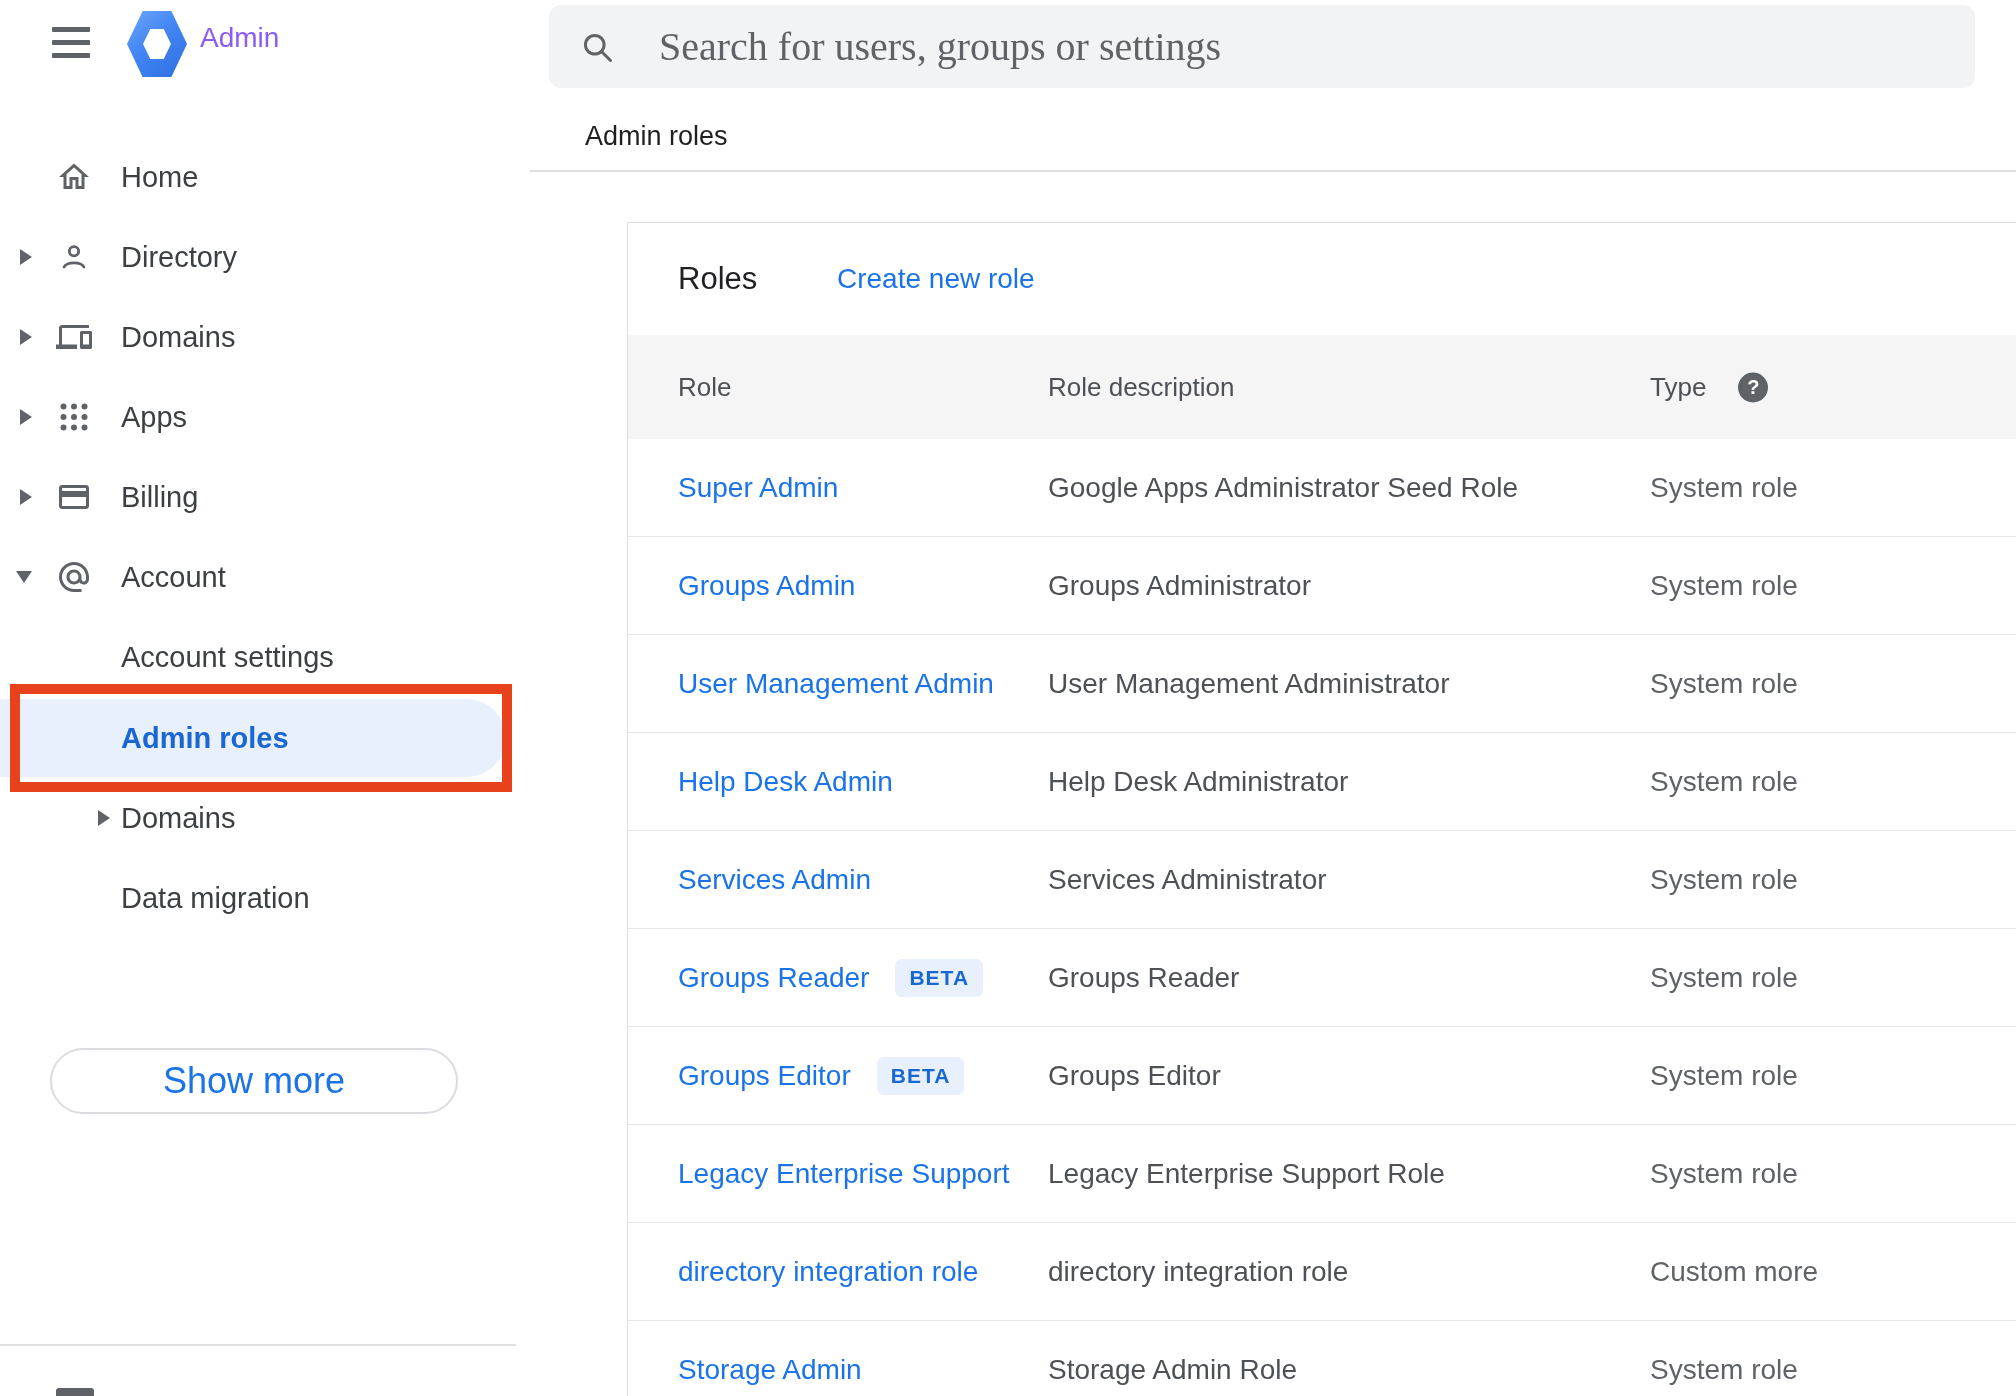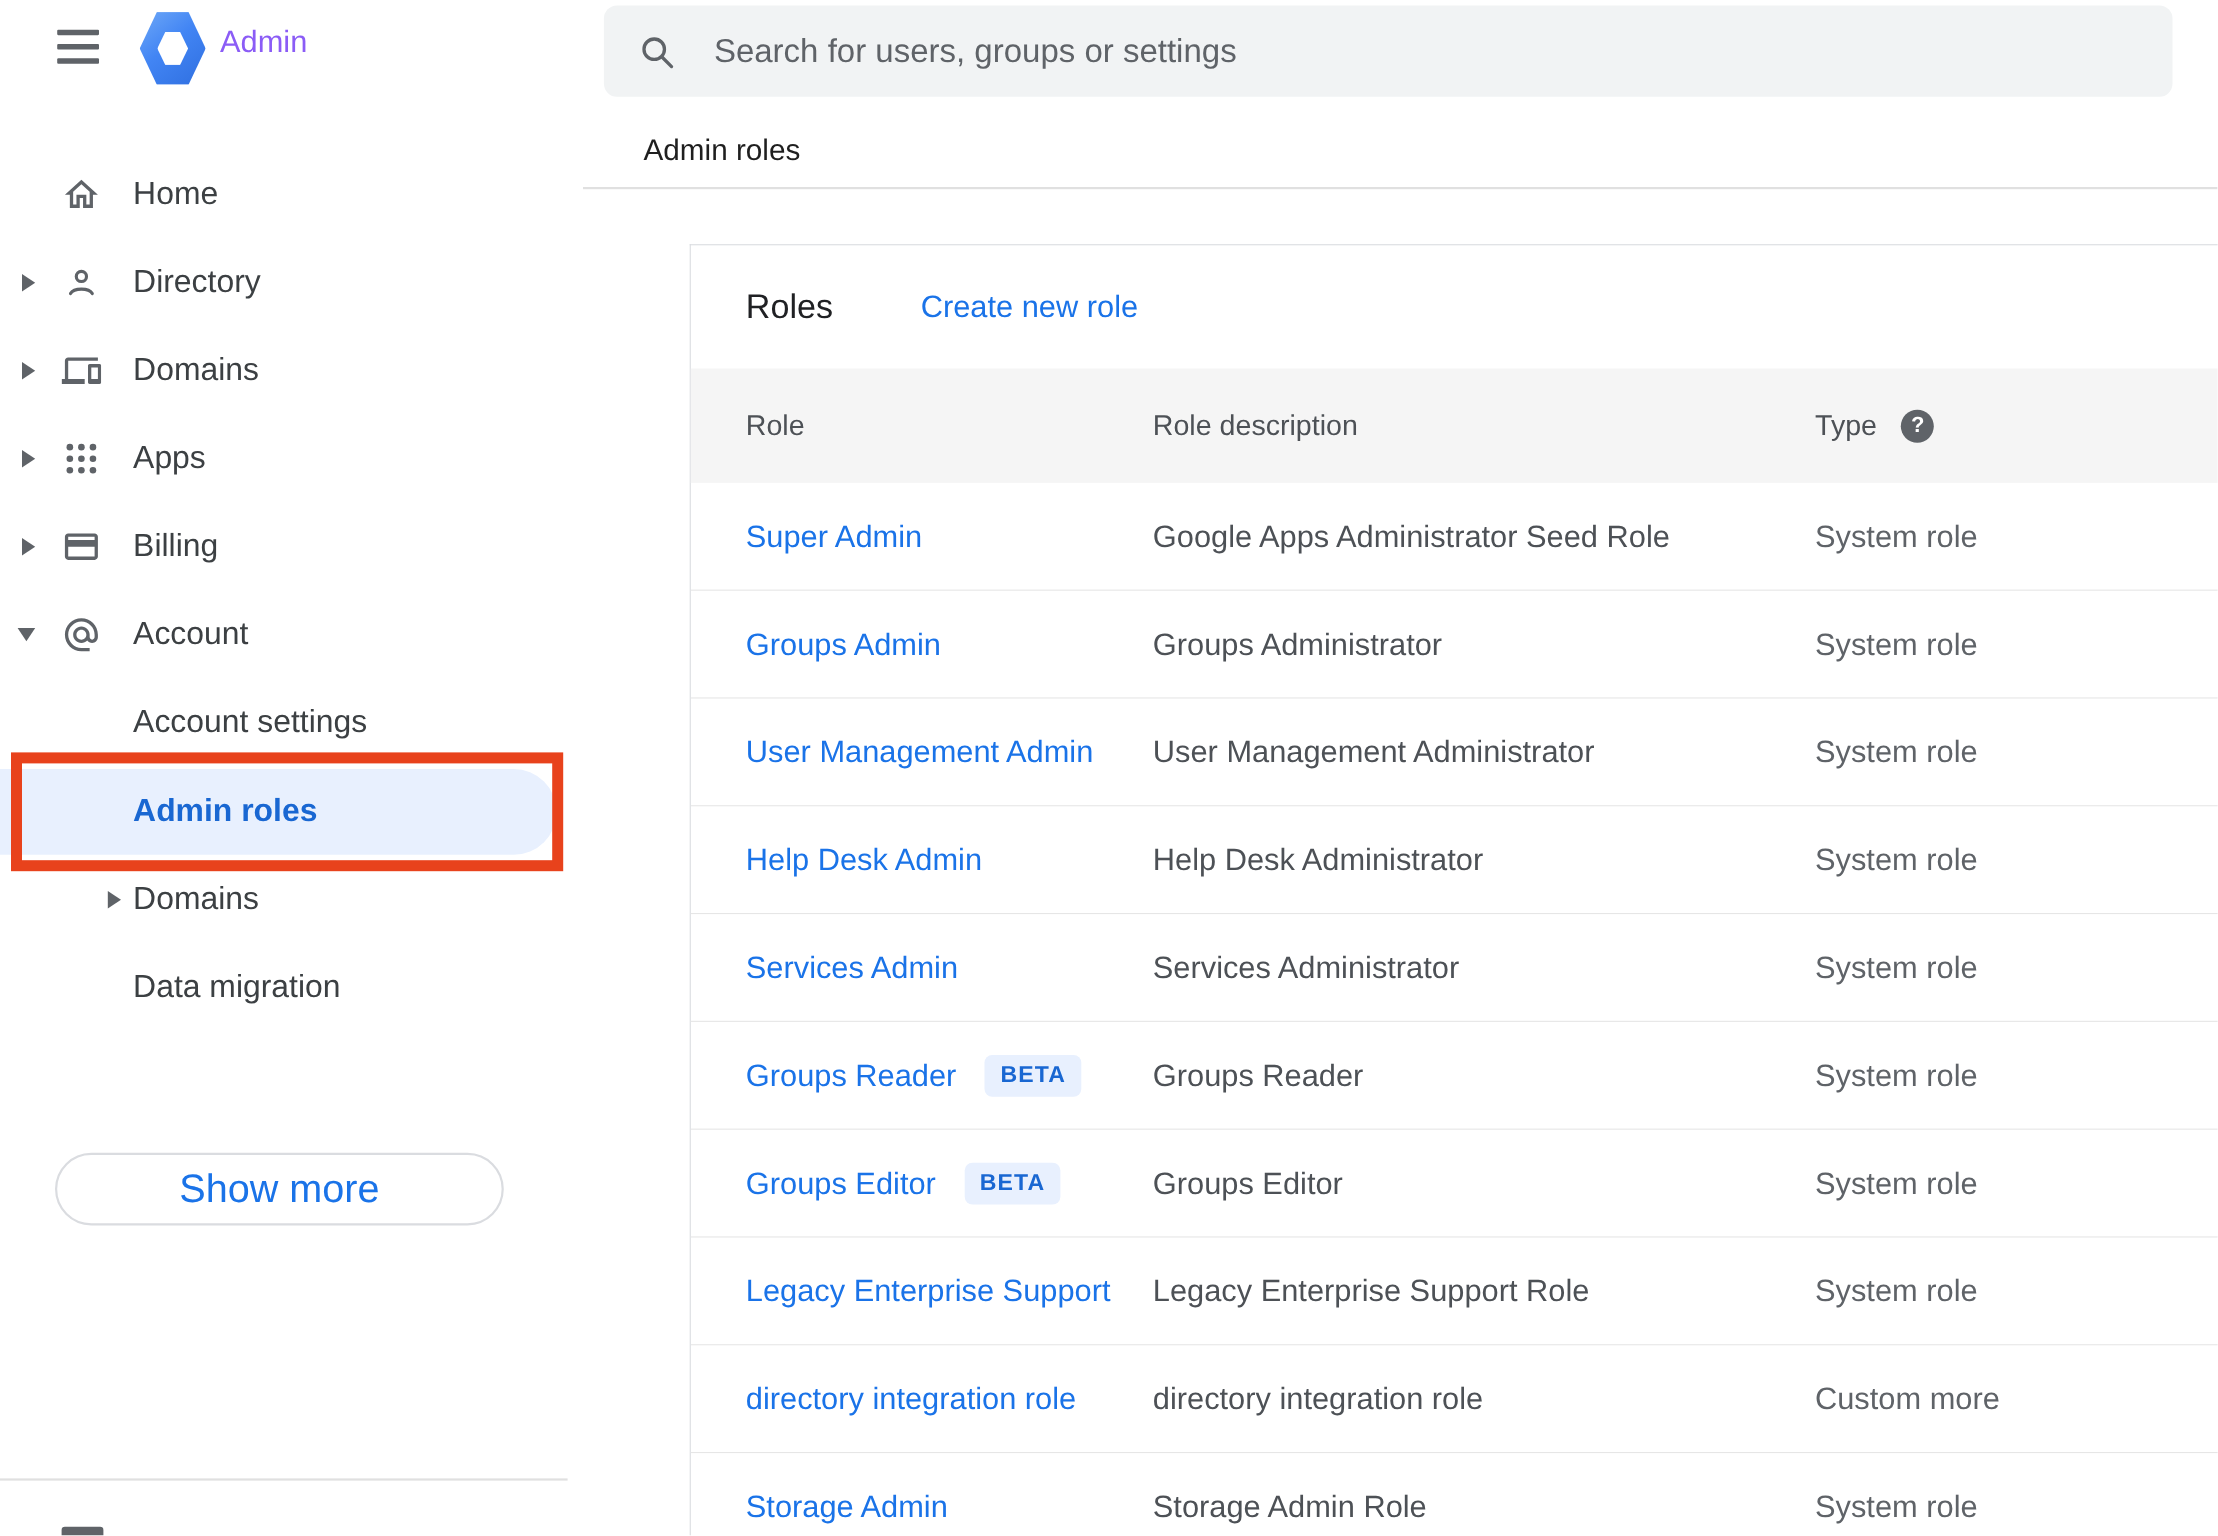--- a/index.html
+++ b/index.html
@@ -55,39 +55,39 @@
 
   .sidebar-bottom-divider { position:absolute; left:0; top:1344px; width:516px; height:2px; background:#e0e0e0; }
   .partial-icon { position:absolute; left:56px; top:1388px; width:38px; height:8px;
     background:#5f6368; border-radius:3px 3px 0 0; }
 
   
   .main { position:absolute; left:530px; top:0; width:1486px; height:1396px; }
   .searchbar { position:absolute; left:19px; top:5px; width:1426px; height:83px;
     background:#f1f3f4; border-radius:12px; display:flex; align-items:center; }
   .search-icon { margin-left:30px; width:36px; height:36px; flex:0 0 auto; }
-  .search-input { margin-left:34px; flex:1; border:none; outline:none; background:transparent;
-    font-family:Liberation Sans, sans-serif; font-size:30px; color:#3c4043; }
+  .search-input { margin-left:44px; flex:1; border:none; outline:none; background:transparent;
+    font-family:Liberation Serif, serif; font-size:40px; color:#3c4043; }
   .search-input::placeholder { color:#5f6368; opacity:1; }
 
   .breadcrumb { position:absolute; left:55px; top:121px; font-size:27px; font-weight:500; color:#1f1f1f; }
   .header-divider { position:absolute; left:0; top:170px; width:1486px; height:2px; background:#e0e0e0; }
 
   .card { position:absolute; left:97px; top:222px; width:1400px; height:1174px;
     background:#fff; border-left:1px solid #dadce0; border-top:1px solid #dadce0; }
   .card-header { position:relative; height:112px; }
   .card-title { position:absolute; left:50px; top:50%; transform:translateY(-50%);
     font-size:31px; font-weight:500; color:#202124; }
   .create-link { position:absolute; left:209px; top:50%; transform:translateY(-50%);
     font-size:28px; color:#1a73e8; cursor:pointer; text-decoration:none; }
 
   .thead { position:relative; height:104px; background:#f5f5f5; }
   .th { position:absolute; top:50%; transform:translateY(-50%); font-size:26px; color:#4d5156; }
   .col1 { left:50px; } .col2 { left:420px; } .col3 { left:1022px; }
-  .th-type-wrap { display:flex; align-items:center; gap:22px; }
+  .th-type-wrap { display:flex; align-items:center; gap:32px; }
   .help-icon { width:30px; height:30px; border-radius:50%; background:#5f6368; color:#fff;
     font-size:20px; font-weight:bold; display:flex; align-items:center; justify-content:center;
     cursor:pointer; }
 
   .trow { position:relative; height:98px; border-bottom:1px solid #e6e6e6; }
   .cell { position:absolute; top:50%; transform:translateY(-50%); font-size:28px; white-space:nowrap; }
   .role-cell { display:flex; align-items:center; gap:26px;justify-content:center; }
   .role-link { color:#1a73e8; cursor:pointer; text-decoration:none; }
   .desc-cell { color:#4d5156; }
   .type-cell { color:#5f6368; }

